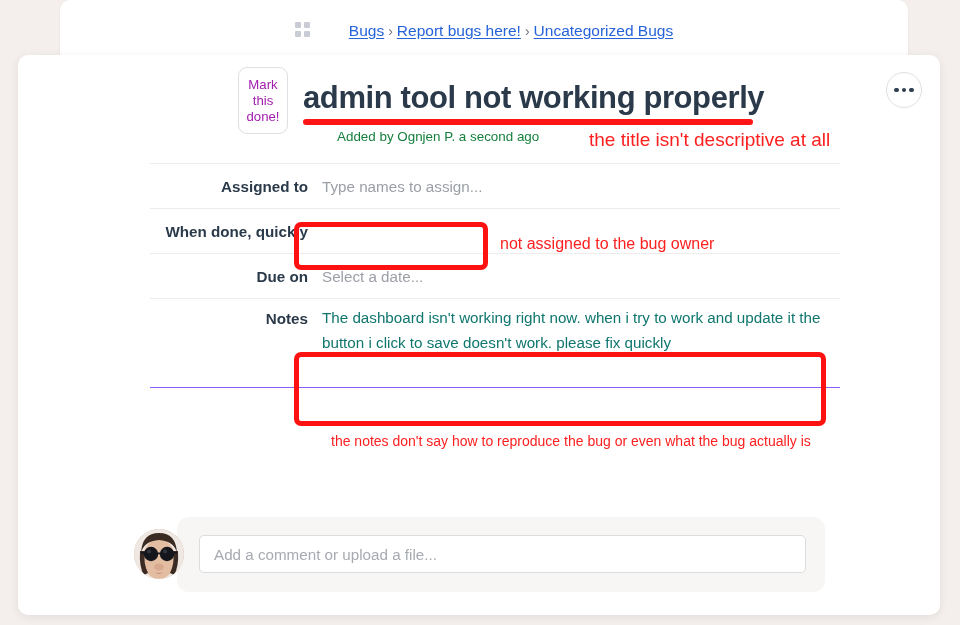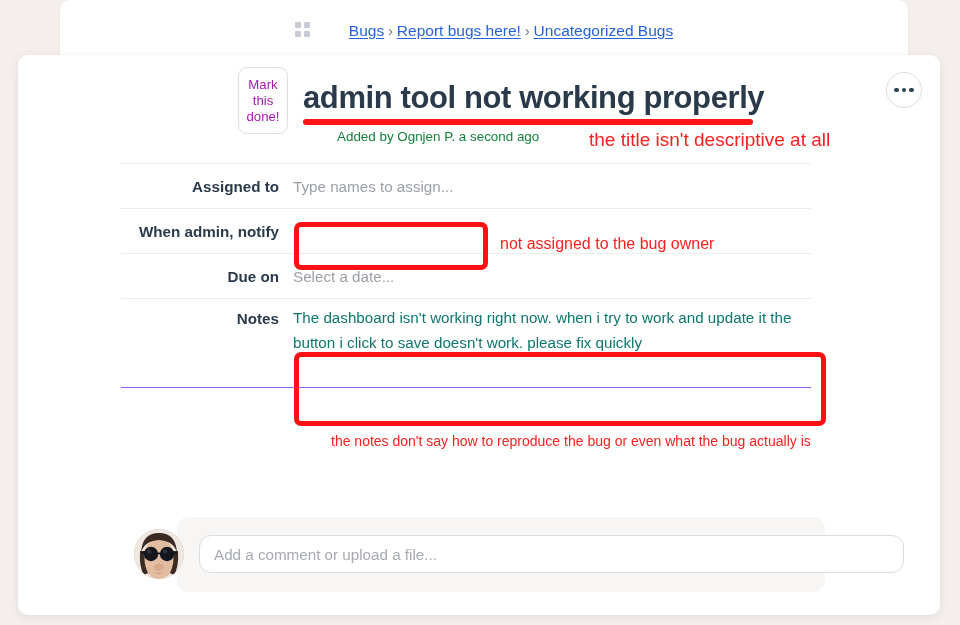--- a/index.html
+++ b/index.html
@@ -174,21 +174,21 @@
     left: 367px;
     top: 62px;
     font-size: 19px;
     color: #fd2020;
     white-space: nowrap;
   }
 
   
   .fields {
     position: absolute;
-    left: 121px;
+    left: 150px;
     top: 163px;
     width: 690px;
   }
   .field-row {
     position: relative;
     height: 44px;
     border-top: 1px solid #ececec;
     display: flex;
     align-items: center;
   }
@@ -285,24 +285,24 @@
     top: 517px;
     width: 648px;
     height: 75px;
     background: #f7f6f4;
     border-radius: 12px;
   }
   .comment-input {
     position: absolute;
     left: 199px;
     top: 535px;
-    width: 705px;
+    width: 607px;
     height: 38px;
     border: 1px solid #dcdcdc;
-    border-radius: 12px;
+    border-radius: 5px;
     background: #fff;
     box-sizing: border-box;
     display: flex;
     align-items: center;
     padding-left: 14px;
     font-size: 15.2px;
     color: #a7aab0;
     cursor: text;
   }
 
@@ -345,21 +345,21 @@
     <div class="added-by">Added by Ognjen P. a second ago</div>
     <div class="note-title">the title isn't descriptive at all</div>
   </div>
 
   <div class="fields">
     <div class="field-row">
       <div class="field-label">Assigned to</div>
       <div class="field-value">Type names to assign...</div>
     </div>
     <div class="field-row">
-      <div class="field-label">When admin, notify</div>
+      <div class="field-label">When done, quickly</div>
     </div>
     <div class="field-row">
       <div class="field-label">Due on</div>
       <div class="field-value">Select a date...</div>
     </div>
     <div class="field-row notes-row">
       <div class="field-label">Notes</div>
       <div class="notes-text">The dashboard isn't working right now. when i try to work and update it the button i click to save doesn't work. please fix quickly</div>
     </div>
   </div>

